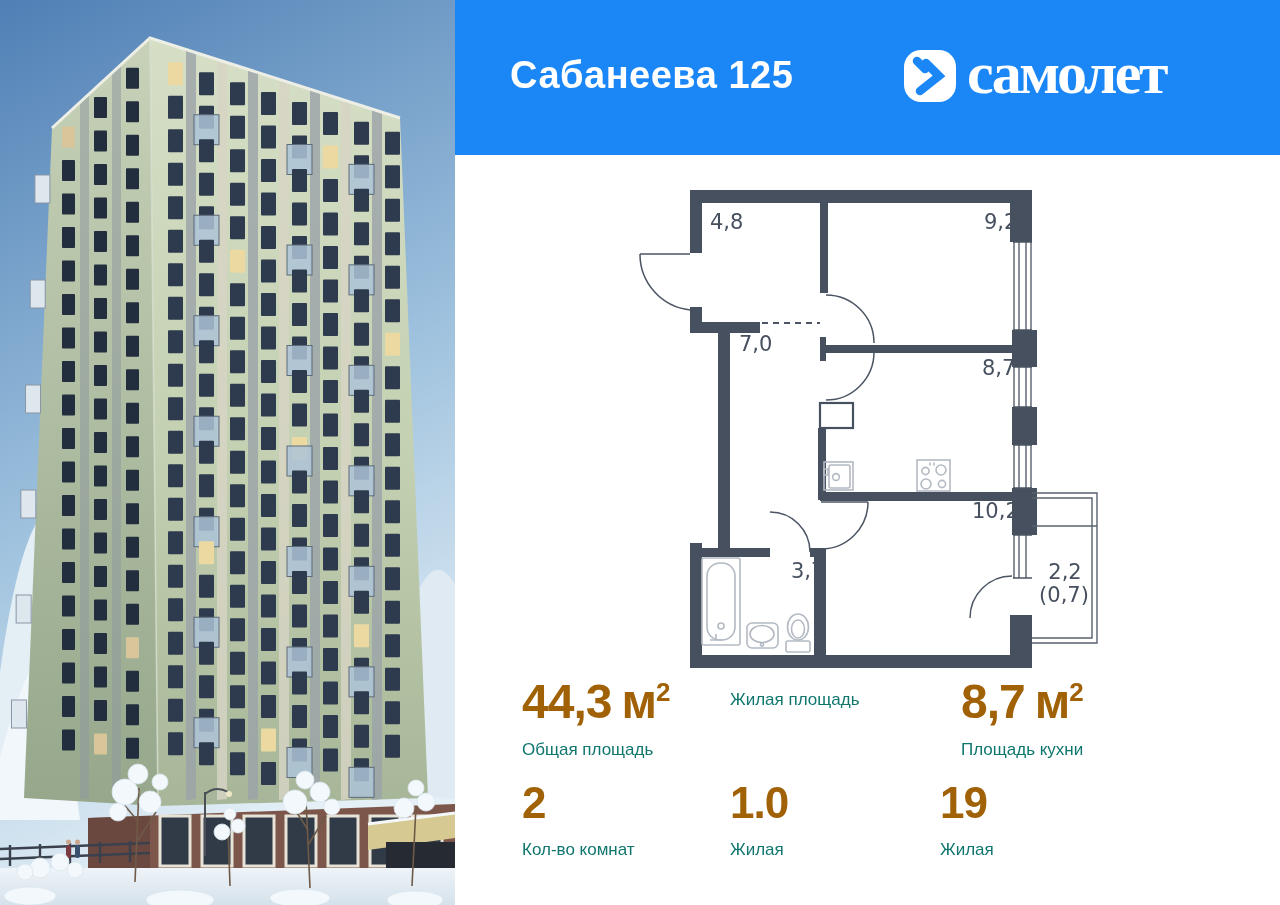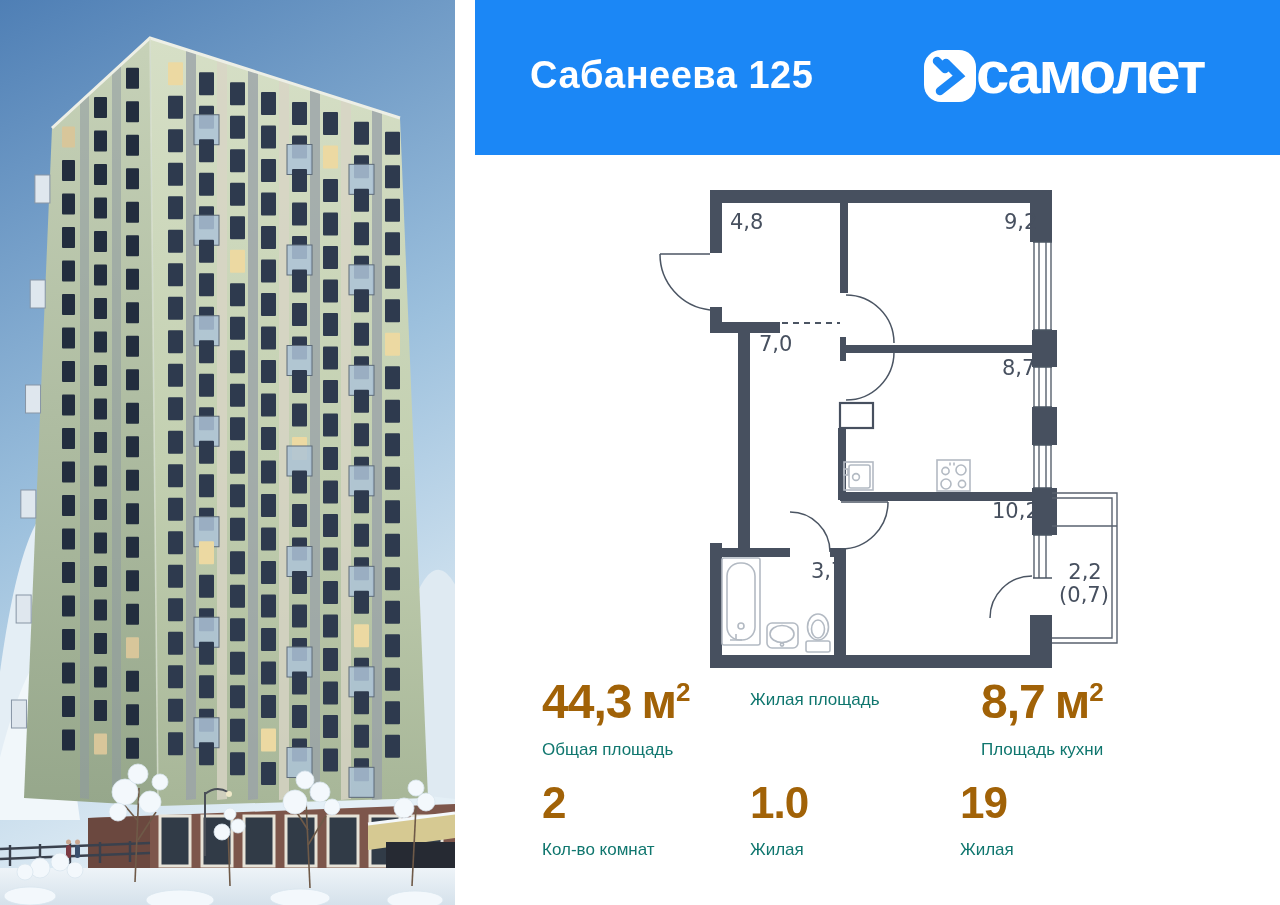--- a/index.html
+++ b/index.html
@@ -2,24 +2,24 @@
 <html><head>
 <meta charset="utf-8">
 <style>
   html,body{margin:0;padding:0;}
   body{width:1280px;height:905px;overflow:hidden;font-family:"Liberation Sans",sans-serif;background:#fff;}
   .card{display:flex;width:1280px;height:905px;}
   
   .photo{width:455px;height:905px;flex:none;position:relative;overflow:hidden;}
   .photo svg{display:block;}
   
-  .right{flex:1;display:flex;flex-direction:column;background:#fff;padding-left:20px;}
+  .right{flex:1;display:flex;flex-direction:column;background:#fff;}
   .hdr{height:155px;flex:none;background:#1b87f6;position:relative;}
   .title{position:absolute;left:55px;top:54px;font-size:38px;font-weight:bold;color:#fff;letter-spacing:.5px;white-space:nowrap;}
-  .brand{position:absolute;left:449px;top:47px;height:58px;display:flex;align-items:center;}
+  .brand{position:absolute;left:449px;top:47px;height:58px;display:flex;align-items:center;gap:11px;font-family:Liberation Serif, serif;}
   .brand-text{color:#fff;font-size:60px;font-weight:bold;letter-spacing:-2.5px;line-height:1;padding-bottom:6px;}
   .content{position:relative;flex:1;background:#fff;}
   .plan{position:absolute;left:175px;top:25px;}
   .stat{position:absolute;white-space:nowrap;}
   .stat .v{font-size:48px;font-weight:bold;color:#a16207;letter-spacing:-1px;line-height:1.05;}
   .stat .v .u{margin-left:10px;}
   .stat sup{font-size:26px;}
   .stat .l{margin-top:13px;font-size:17px;color:#0f766e;}
   .stat.r2 .v{font-size:44px;}
   .stat.r2 .l{margin-top:14px;}

